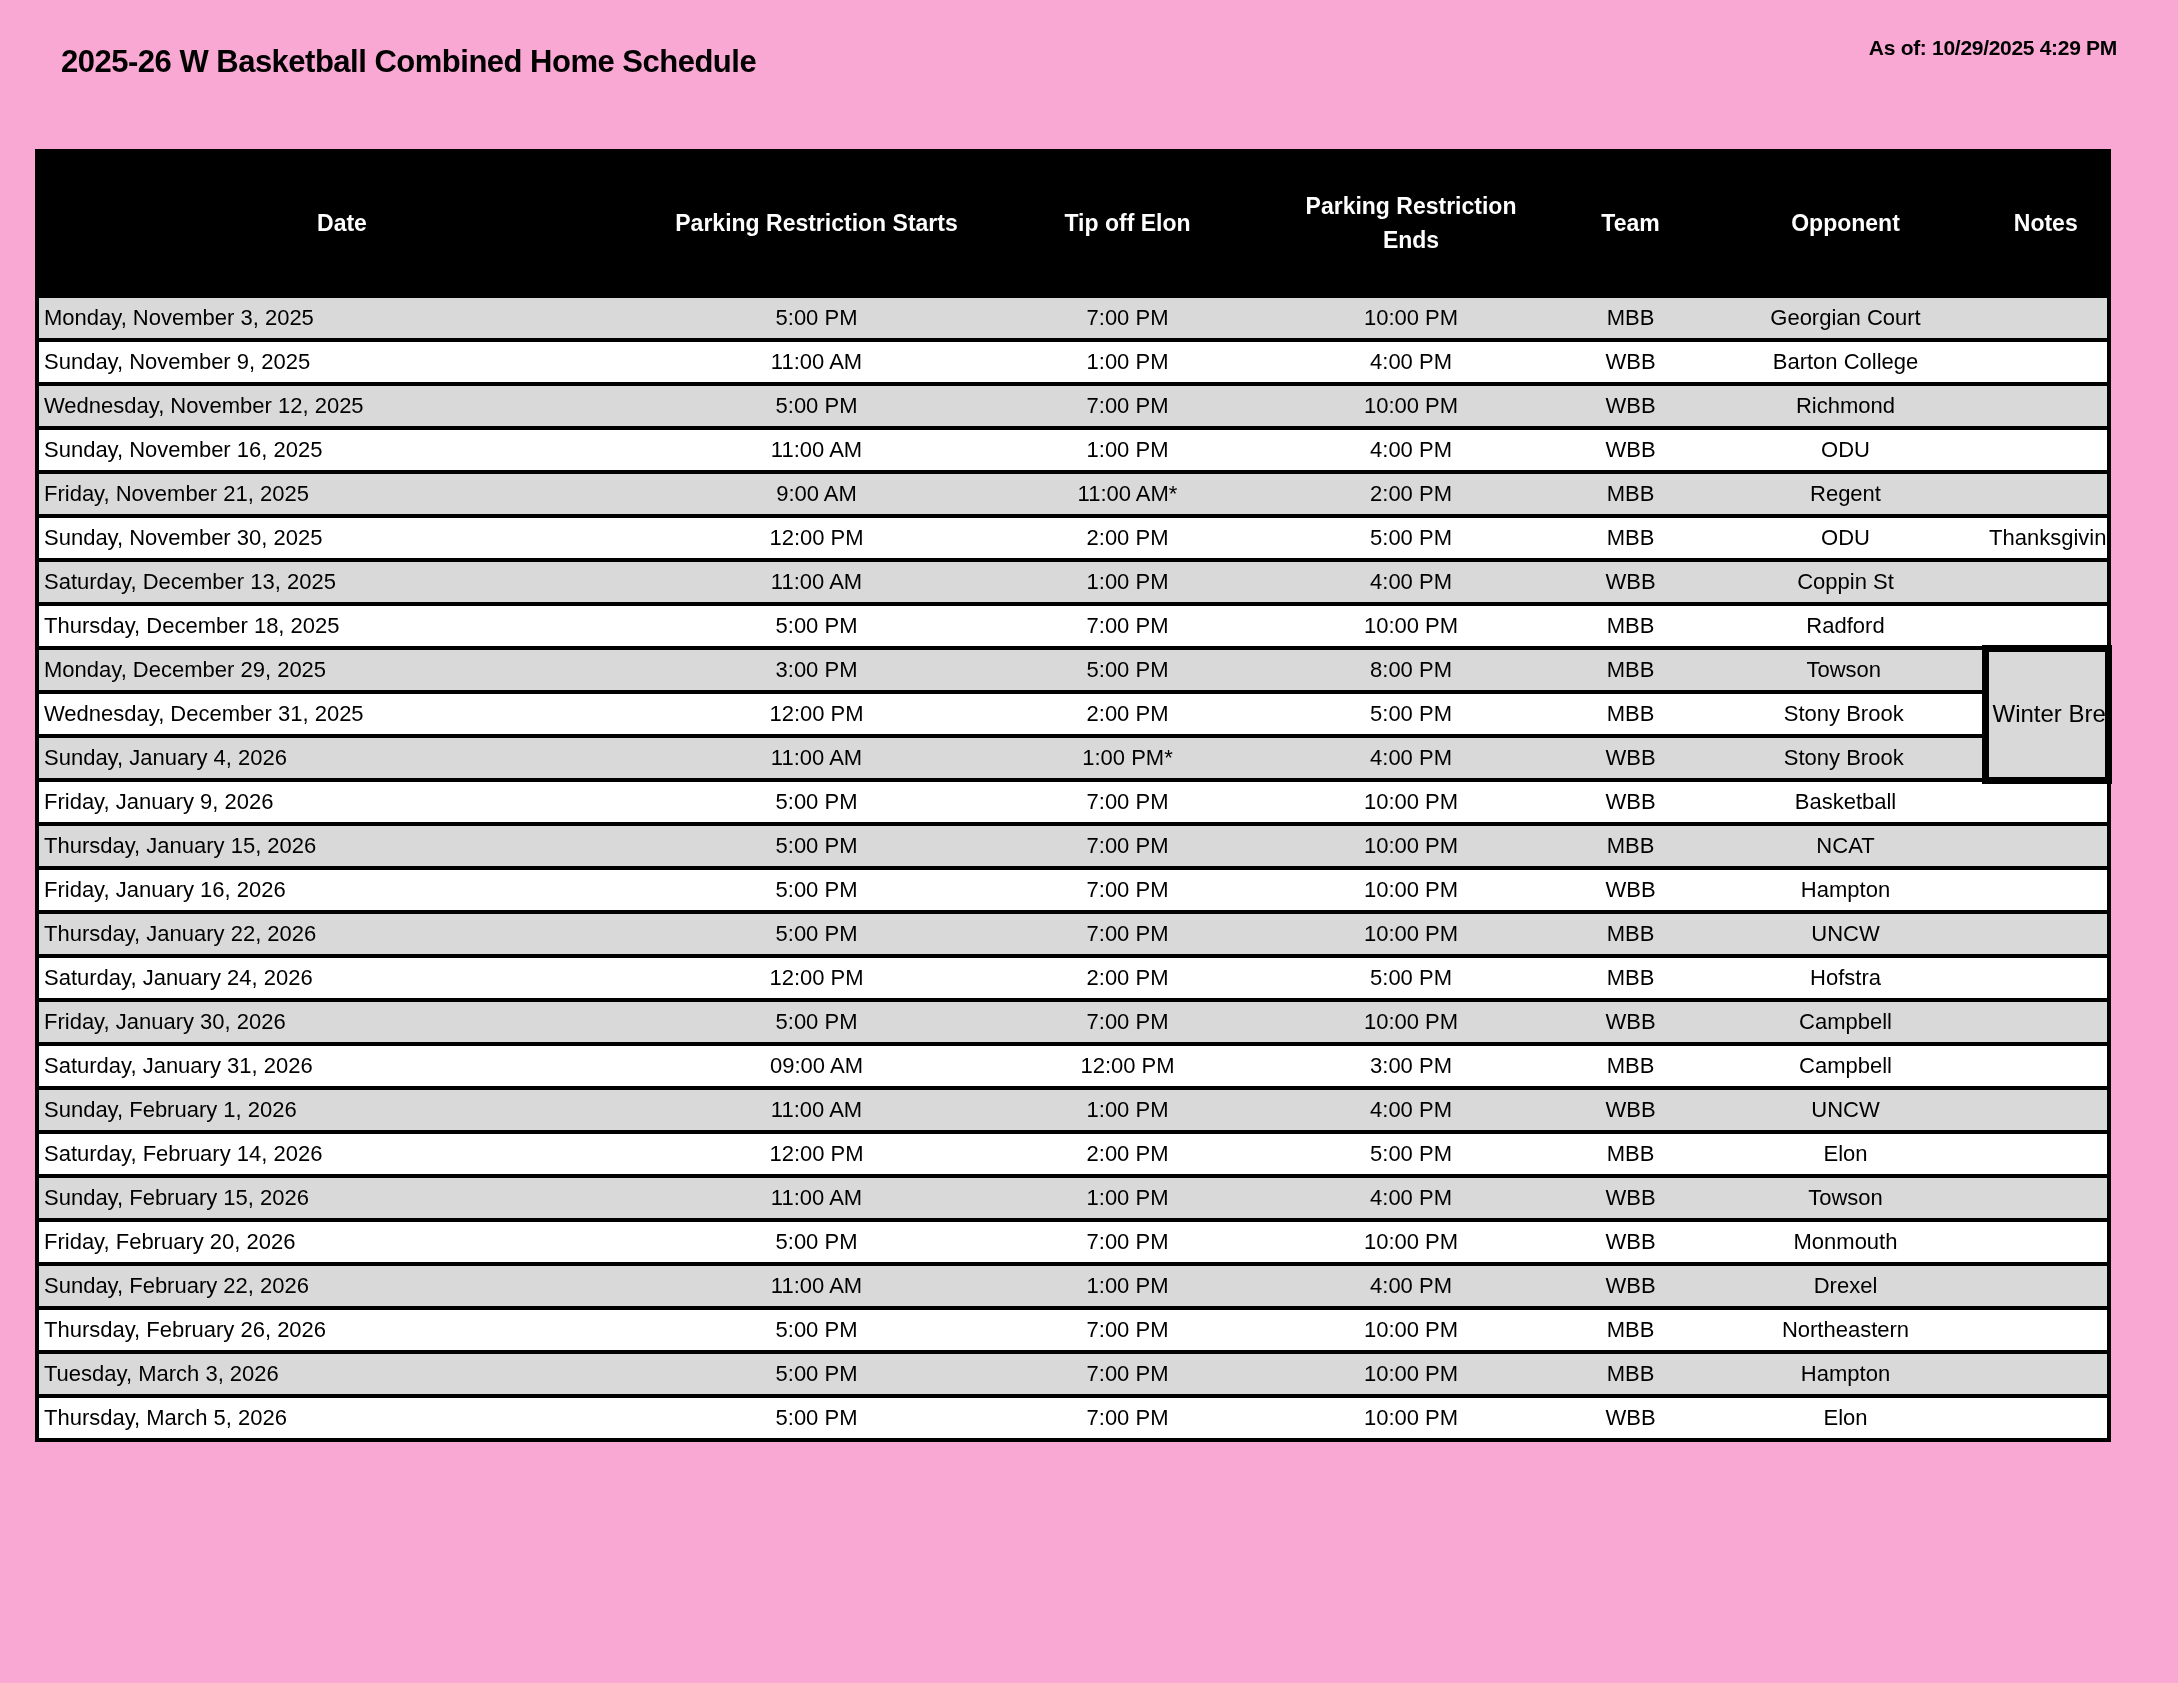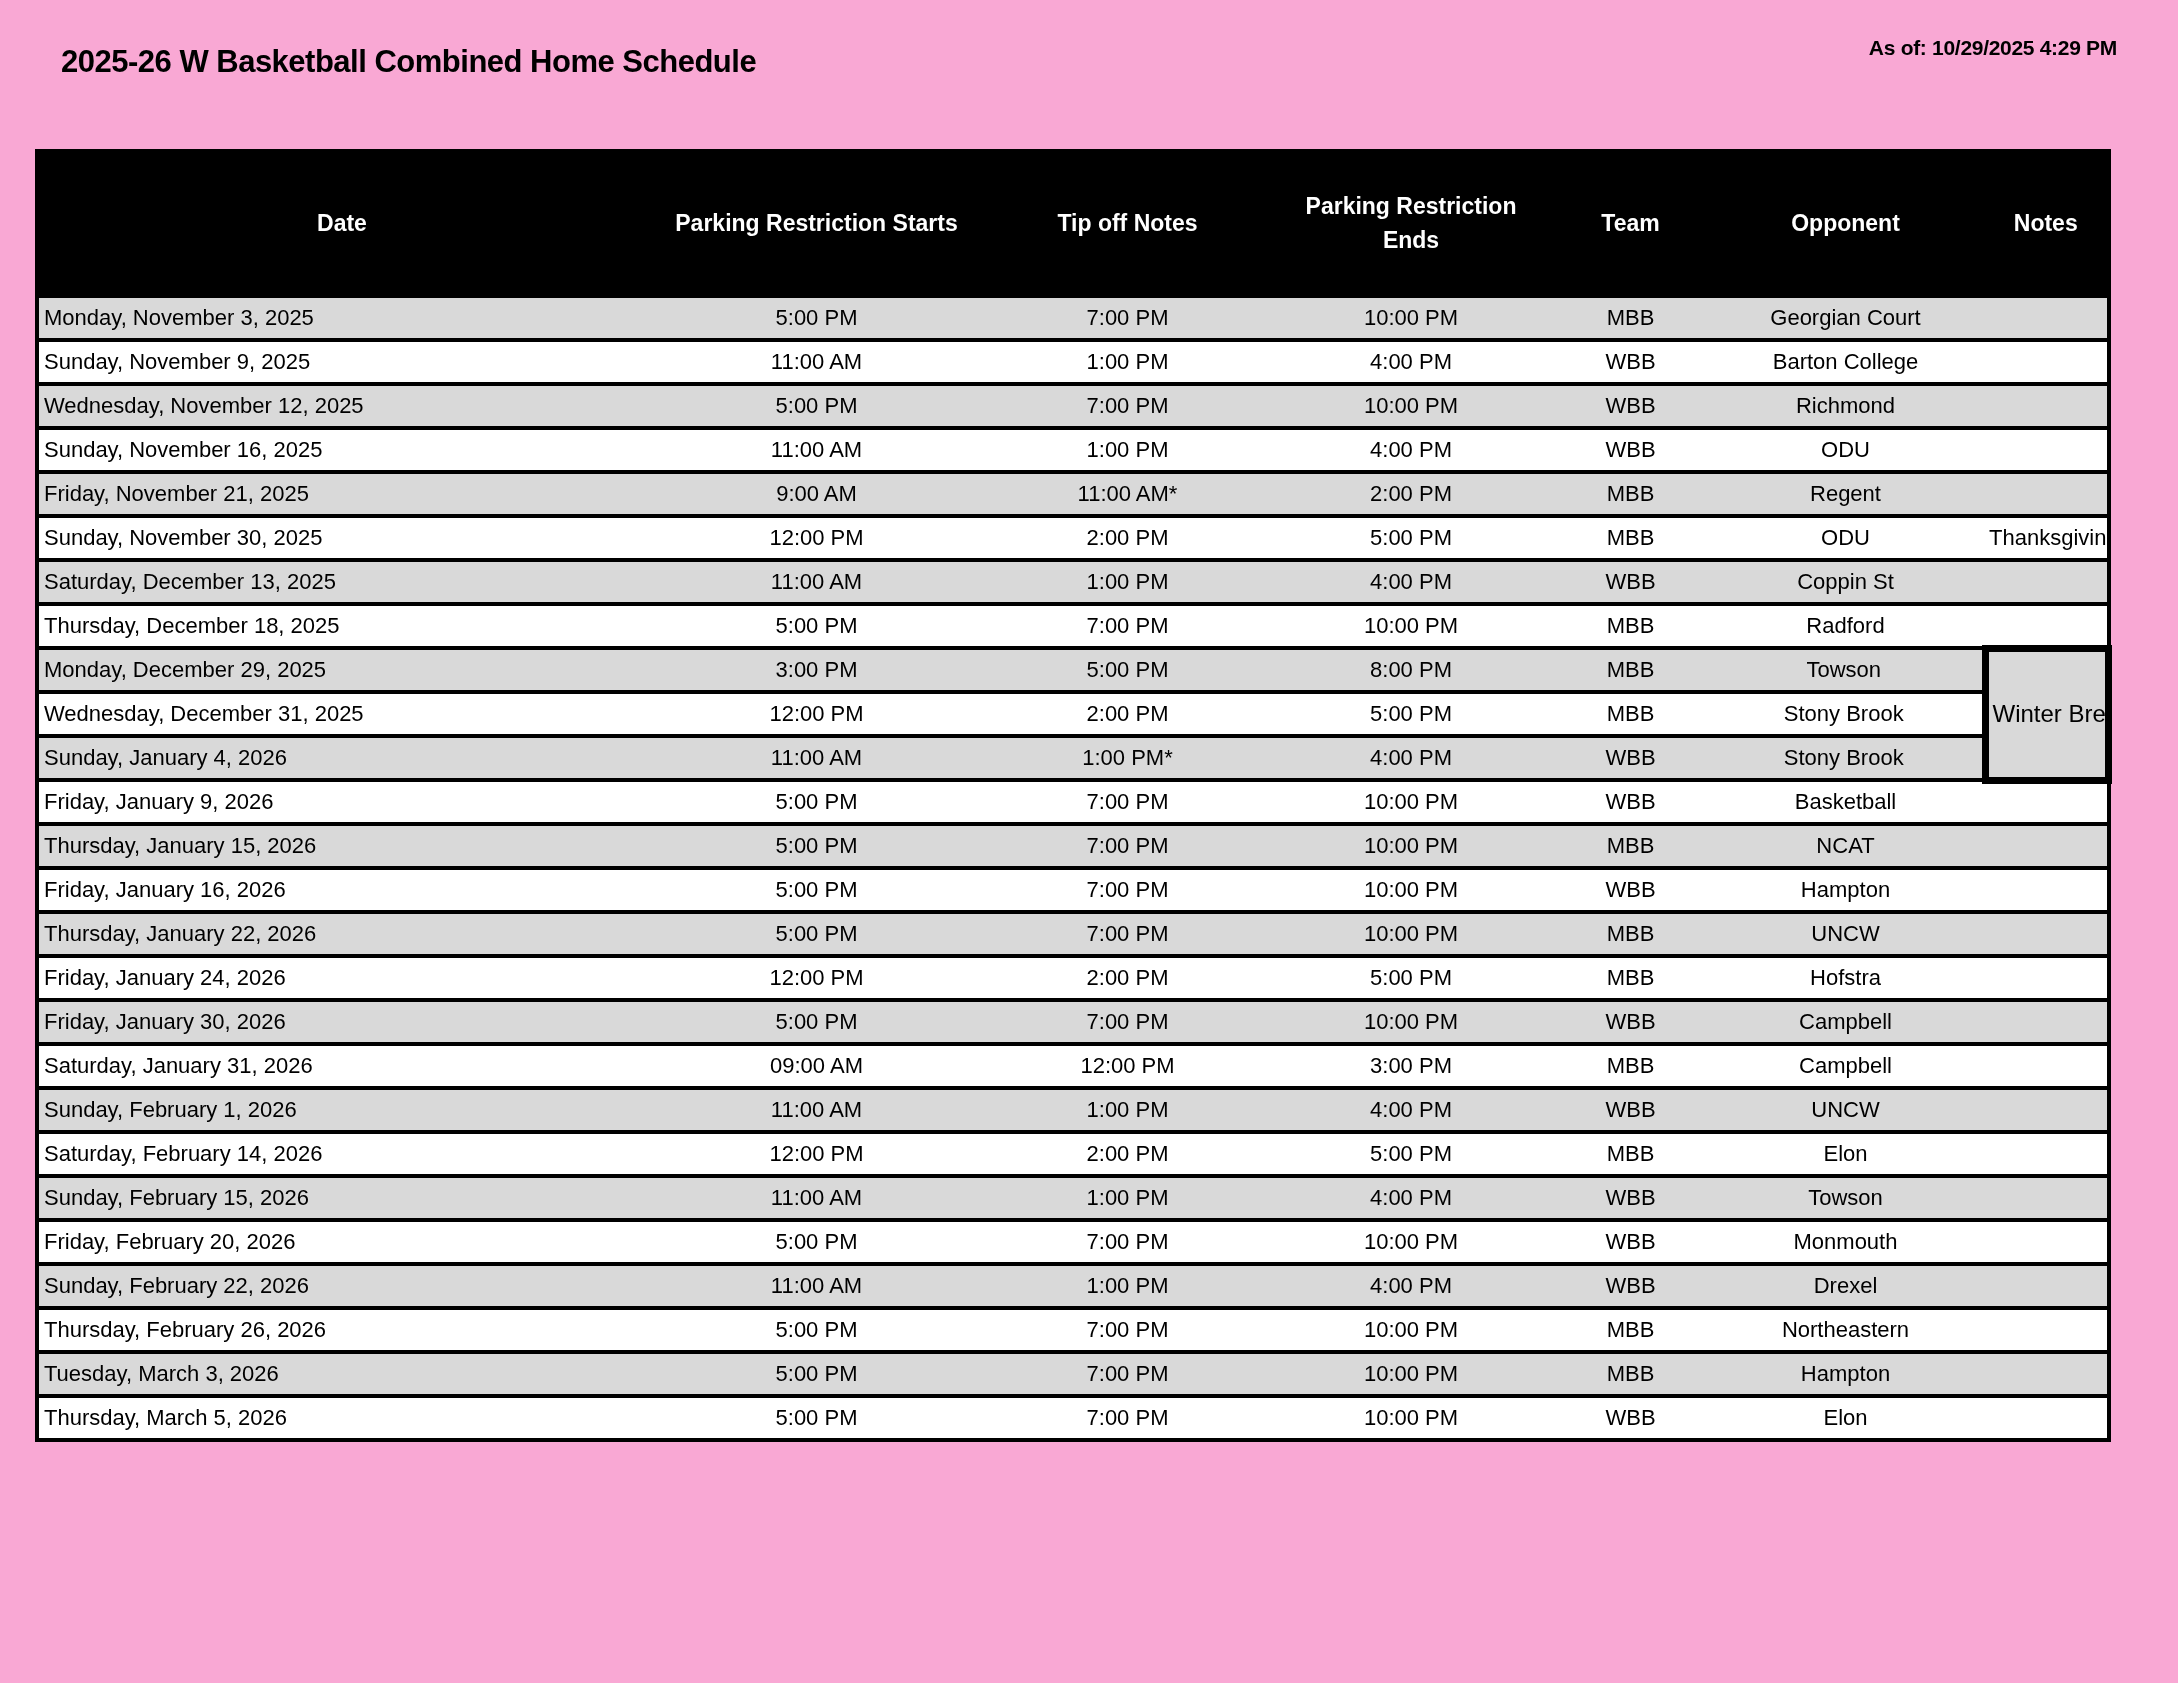--- a/index.html
+++ b/index.html
@@ -96,21 +96,21 @@
 
 <div class="page">
   <h1 class="page-title">2025-26 W Basketball Combined Home Schedule</h1>
   <div class="asof">As of: 10/29/2025 4:29 PM</div>
 
   <table class="schedule">
     <thead>
       <tr>
         <th class="col-date">Date</th>
         <th class="col-pstart">Parking Restriction Starts</th>
-        <th class="col-tipoff">Tip off Notes</th>
+        <th class="col-tipoff">Tip off Elon</th>
         <th class="col-pend">Parking Restriction Ends</th>
         <th class="col-team">Team</th>
         <th class="col-opponent">Opponent</th>
         <th class="col-notes">Notes</th>
       </tr>
     </thead>
     <tbody id="schedule-body">
         <tr>
           <td class="cell-date">Monday, November 3, 2025</td>
           <td class="cell-parking-start">5:00 PM</td>
@@ -238,21 +238,21 @@
         <tr>
           <td class="cell-date">Thursday, January 22, 2026</td>
           <td class="cell-parking-start">5:00 PM</td>
           <td class="cell-tipoff">7:00 PM</td>
           <td class="cell-parking-end">10:00 PM</td>
           <td class="cell-team">MBB</td>
           <td class="cell-opponent">UNCW</td>
           <td class="cell-notes"></td>
         </tr>
         <tr>
-          <td class="cell-date">Friday, January 24, 2026</td>
+          <td class="cell-date">Saturday, January 24, 2026</td>
           <td class="cell-parking-start">12:00 PM</td>
           <td class="cell-tipoff">2:00 PM</td>
           <td class="cell-parking-end">5:00 PM</td>
           <td class="cell-team">MBB</td>
           <td class="cell-opponent">Hofstra</td>
           <td class="cell-notes"></td>
         </tr>
         <tr>
           <td class="cell-date">Friday, January 30, 2026</td>
           <td class="cell-parking-start">5:00 PM</td>

